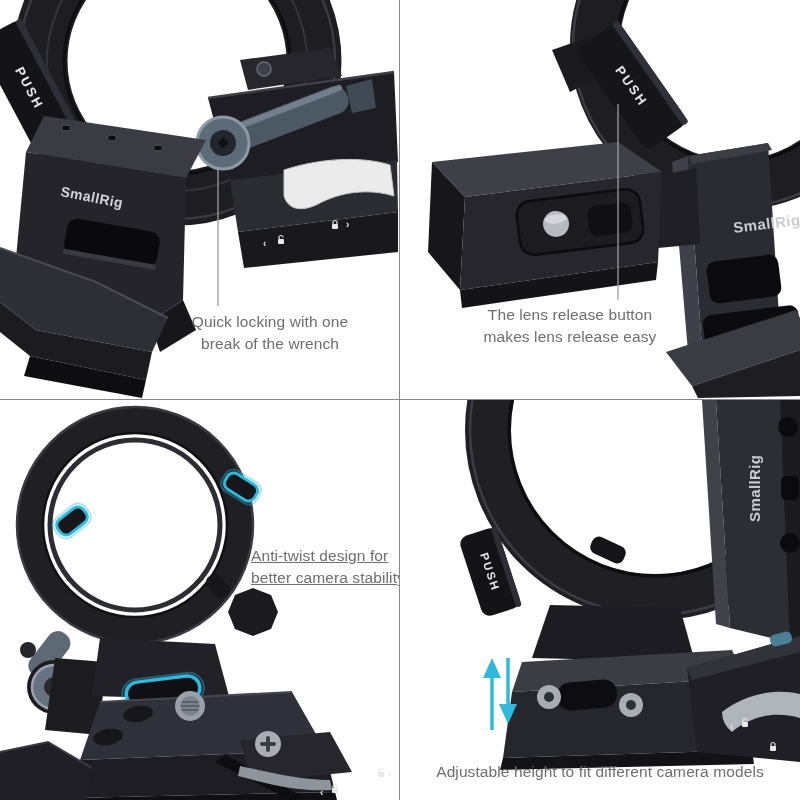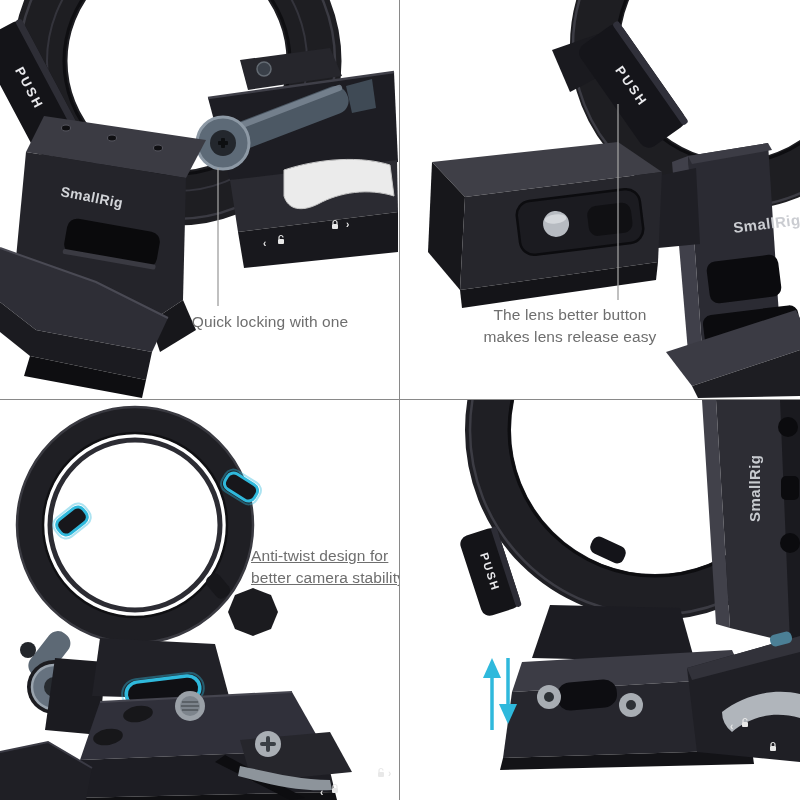--- a/index.html
+++ b/index.html
@@ -96,20 +96,21 @@
         <polygon points="0,248 96,282 168,318 152,352 36,330 0,302" fill="#2e2e36"></polygon>
         <polyline points="0,248 96,282 168,318" fill="none" stroke="#4a4a54" stroke-width="2"></polyline>
         <polygon points="0,302 36,330 152,352 146,380 30,356 0,332" fill="#1b1b20"></polygon>
         <polygon points="30,356 146,380 142,398 24,376" fill="#0e0e11"></polygon>
       </g>
 
       <line x1="218" y1="168" x2="218" y2="306" stroke="#9e9e9e" stroke-width="1.3"></line>
     </svg>
     <div class="caption cap-center" style="left:120px;top:311px;width:300px;">
       <span>Quick locking with one</span>
+      <span>break of the wrench</span>
     </div>
   </div>
 
   <div class="panel" style="left:400px;top:0;">
     <svg width="400" height="400" viewBox="0 0 400 400">
 
       <g>
         <circle cx="335" cy="45" r="140" fill="none" stroke="#1e1e22" stroke-width="50"></circle>
         <circle cx="335" cy="45" r="162" fill="none" stroke="#3c3c44" stroke-width="2.5"></circle>
         <circle cx="335" cy="45" r="118" fill="none" stroke="#0d0d10" stroke-width="3"></circle>
@@ -151,21 +152,21 @@
           <rect x="8" y="-14" width="44" height="30" rx="9" fill="#101013"></rect>
           <circle cx="-24" cy="-1" r="13" fill="#b7bbc1"></circle>
           <ellipse cx="-24" cy="-6" rx="11" ry="4.5" fill="#d4d7db"></ellipse>
         </g>
         <polygon points="60,290 258,262 256,280 62,308" fill="#141418"></polygon>
       </g>
 
       <line x1="218" y1="104" x2="218" y2="300" stroke="#9e9e9e" stroke-width="1.3"></line>
     </svg>
     <div class="caption cap-center" style="left:20px;top:304px;width:300px;">
-      <span>The lens better button</span>
+      <span>The lens release button</span>
       <span>makes lens release easy</span>
     </div>
   </div>
 
   <div class="panel" style="left:0;top:400px;">
     <svg width="400" height="400" viewBox="0 0 400 400">
 
       <g>
         <circle cx="135" cy="125" r="105" fill="none" stroke="#1f1f24" stroke-width="27"></circle>
         <circle cx="135" cy="125" r="118" fill="none" stroke="#3a3a41" stroke-width="2.5"></circle>
@@ -313,17 +314,20 @@
         </g>
       </g>
 
       <g stroke="#2fb9dc" fill="#2fb9dc">
         <line x1="92" y1="330" x2="92" y2="274" stroke-width="3.5"></line>
         <polygon points="92,258 83,278 101,278" stroke="none"></polygon>
         <line x1="108" y1="258" x2="108" y2="306" stroke-width="3.5"></line>
         <polygon points="108,324 99,304 117,304" stroke="none"></polygon>
       </g>
     </svg>
+    <div class="caption cap-center" style="left:0;top:361px;width:400px;">
+      <span>Adjustable height to fit different camera models</span>
+    </div>
   </div>
 
   <div class="divider v"></div>
   <div class="divider h"></div>
 </div>
 
 </body></html>

